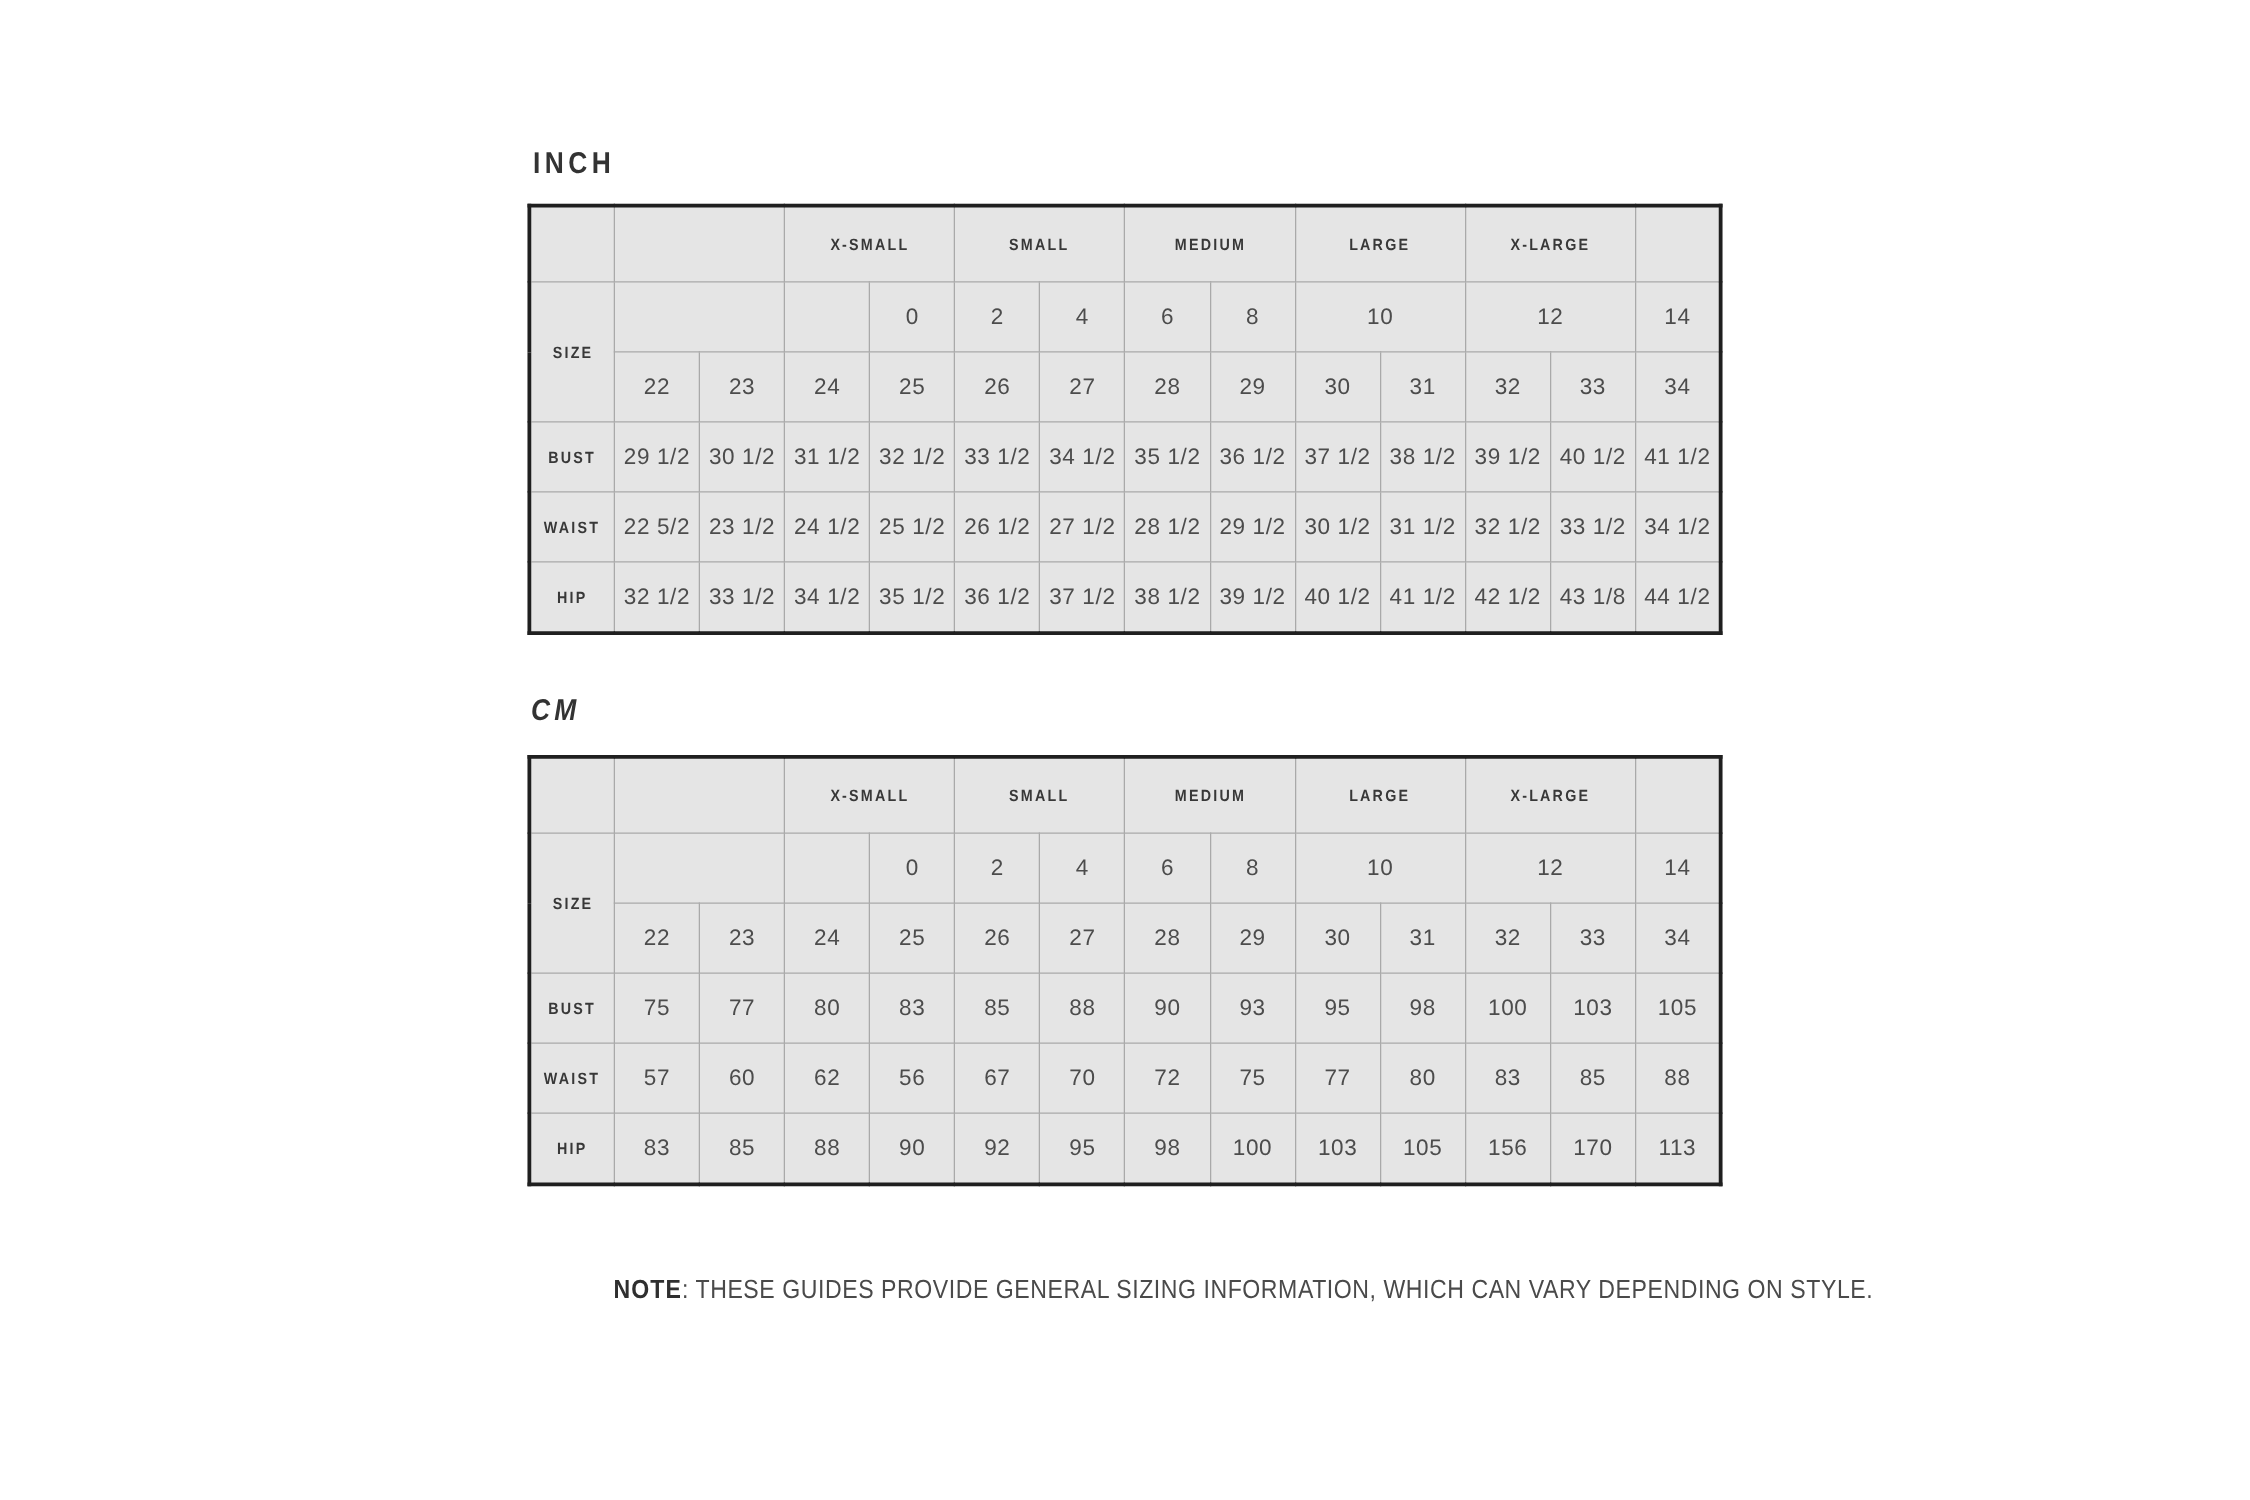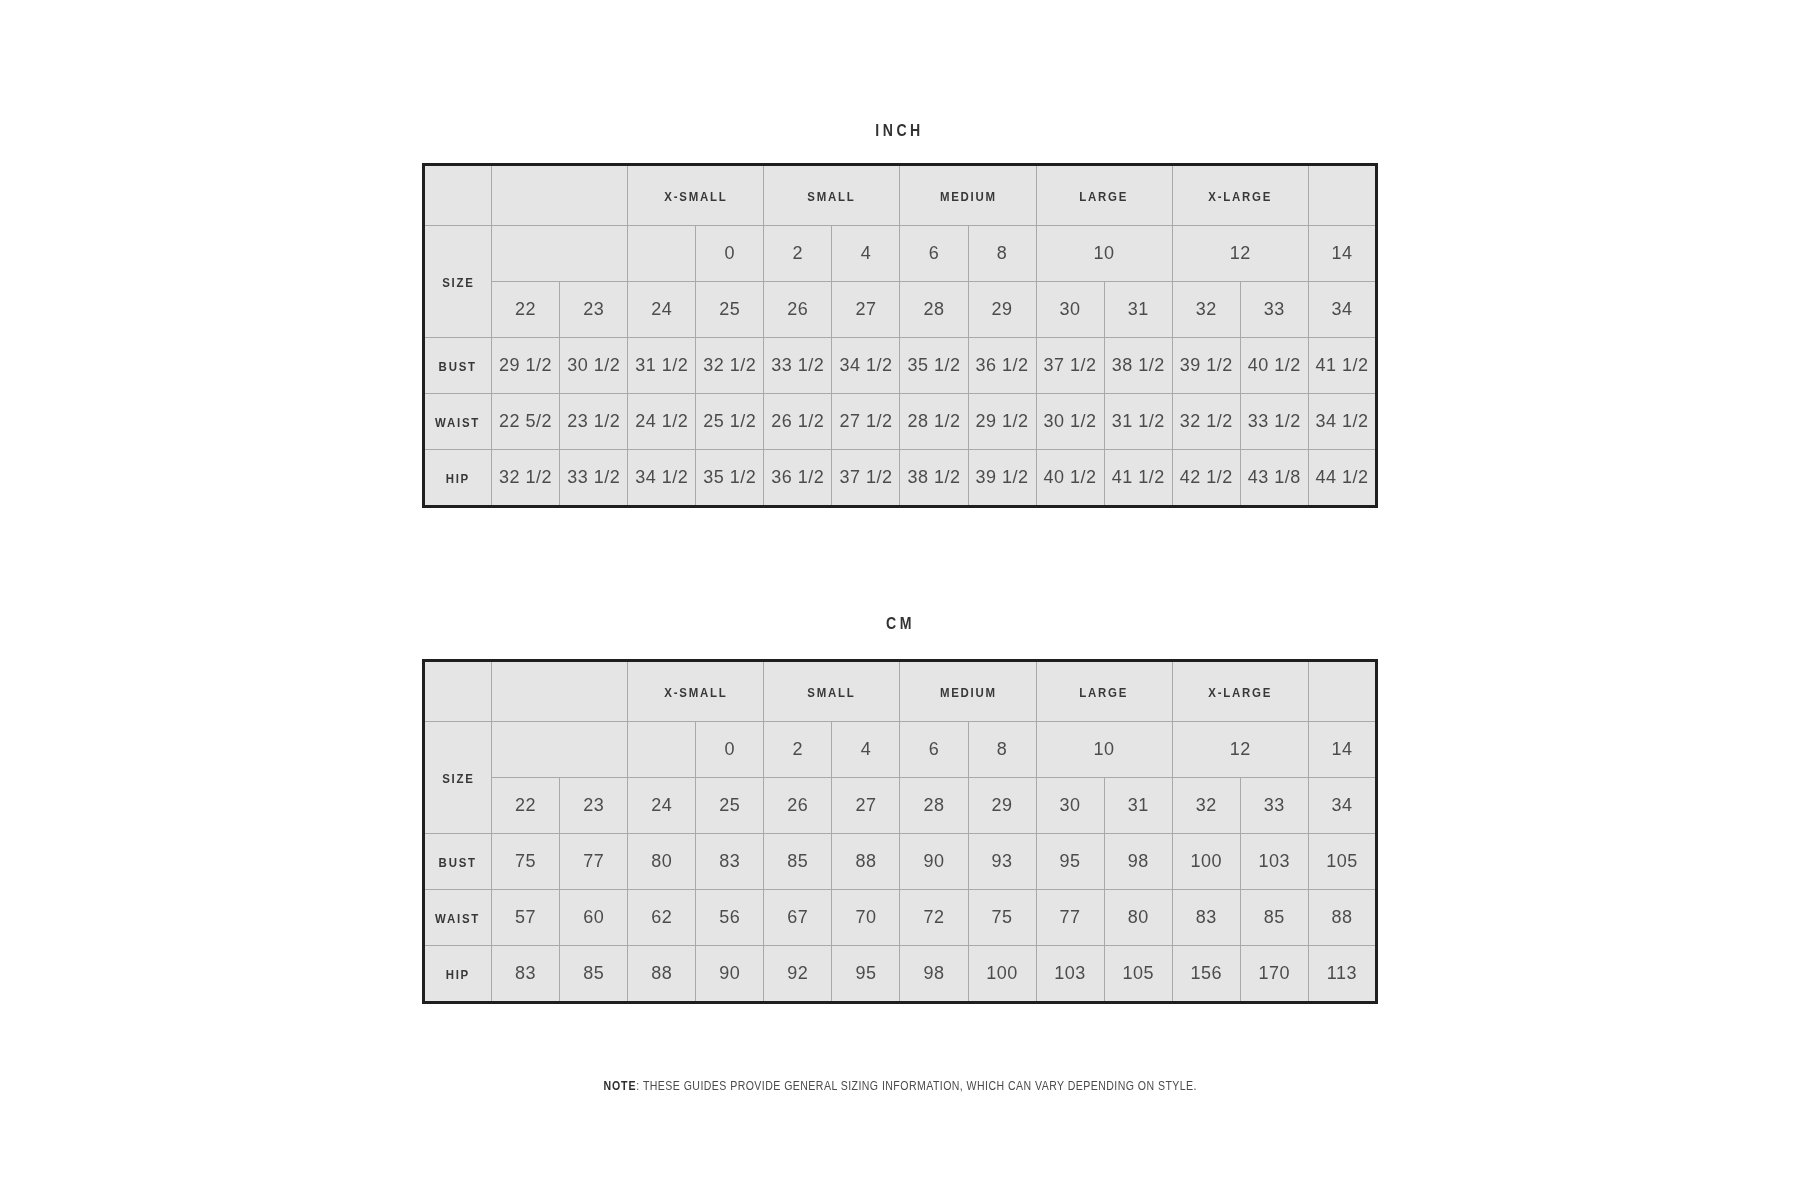--- a/index.html
+++ b/index.html
@@ -8,27 +8,27 @@
     width:1800px; height:1200px;
     box-sizing:border-box;
     padding-top:118px;
     font-family:"Liberation Sans", sans-serif;
     overflow:hidden;
     background:#fff;
   }
   .content { width:956px; margin:0 auto; }
   .tbl-title {
     margin:0 0 19px 0;
-    text-align:center;
-    font-size:16px; font-weight:700;
+    text-align:left;
+    font-size:24px; font-weight:700;
     letter-spacing:4px;
     color:#333333;
     line-height:26px;
   }
-  .tbl-title.second { margin:103px 0 22px 0; }
+  .tbl-title.second { margin:48px 0 22px 0;font-style:italic; }
   .sx { display:inline-block; transform:scaleX(0.88); white-space:nowrap; }
   table.size {
     border-collapse:collapse;
     table-layout:fixed;
     width:956px;
     border:3px solid #1f1f1f;
     background:#e5e5e5;
   }
   table.size td {
     border:1px solid #a9a9a9;
@@ -44,22 +44,22 @@
     letter-spacing:2px;
     color:#383838;
   }
   td.num {
     font-size:18px;
     color:#4c4c4c;
     letter-spacing:0.5px;
   }
   .note {
     margin:72px 0 0 0;
-    text-align:center;
-    font-size:12px;
+    text-align:right;
+    font-size:21px;
     color:#4a4a4a;
     letter-spacing:0.5px;
     line-height:21px;
   }
   .note b { color:#2f2f2f; font-weight:700; letter-spacing:1px; }
 </style>
 </head>
 <body>
 
 <div class="page">

